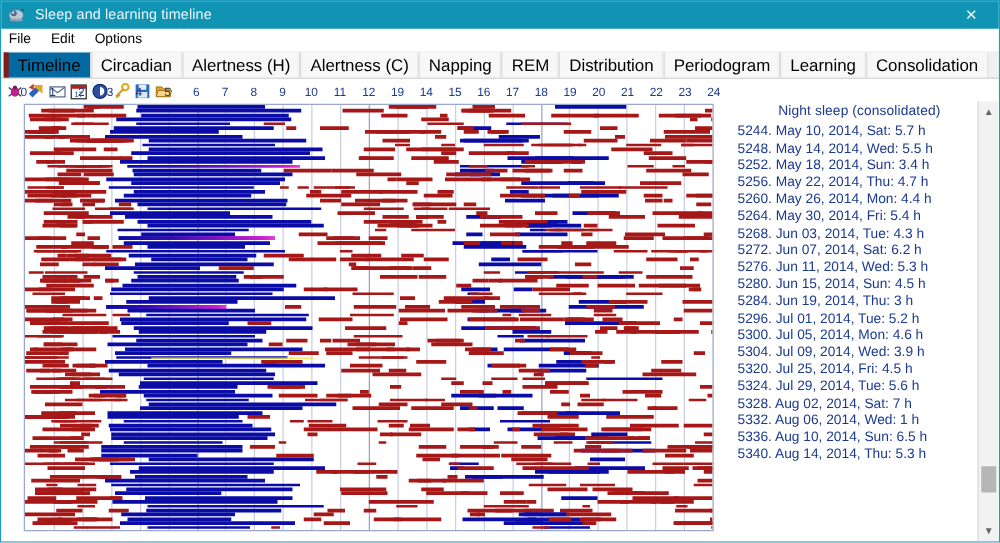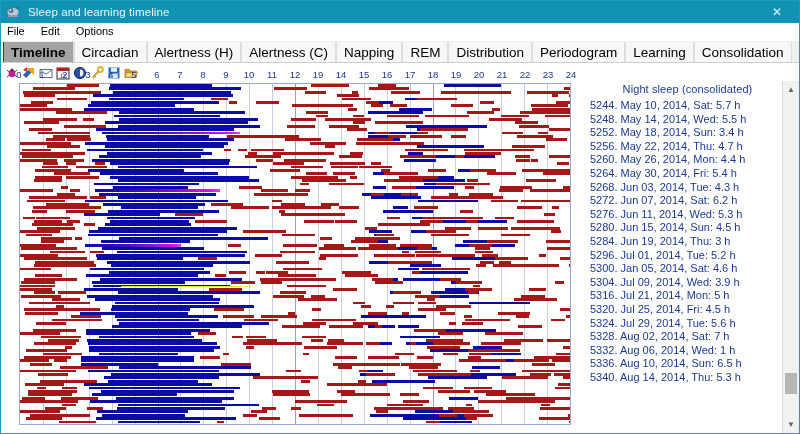--- a/index.html
+++ b/index.html
@@ -45,21 +45,21 @@
   .tabstrip{
     height:21px;background:#f0f0f0;display:flex;align-items:flex-end;
     border-bottom:1px solid #cfcfcf;padding-left:2px;position:relative;
   }
   .tab{
     height:20px;display:flex;align-items:center;padding:0 7px;
     font-size:13.5px;color:#000;background:#f7f7f7;
     border-left:1px solid #dedede;border-right:1px solid #dedede;
     white-space:nowrap;cursor:default;
   }
-  .tab.active{background:#a3a3a3;border-left:1px solid #7f1d1d;border-right:1px solid #dcdcdc;font-weight:700;}
+  .tab.active{background:#0369a1;border-left:4px solid #7f1d1d;border-right:1px solid #dcdcdc;font-weight:400;}
   .tabstrip-fill{flex:1;}
   
   .toolbar{
     height:20px;background:#ffffff;display:flex;align-items:center;
     padding-left:3px;gap:2px;
   }
   .tb-icon{
     width:15px;height:15px;display:flex;align-items:center;justify-content:center;
     cursor:default;
   }
@@ -1446,23 +1446,22 @@
           <div class="list-item">5252. May 18, 2014, Sun: 3.4 h</div>
           <div class="list-item">5256. May 22, 2014, Thu: 4.7 h</div>
           <div class="list-item">5260. May 26, 2014, Mon: 4.4 h</div>
           <div class="list-item">5264. May 30, 2014, Fri: 5.4 h</div>
           <div class="list-item">5268. Jun 03, 2014, Tue: 4.3 h</div>
           <div class="list-item">5272. Jun 07, 2014, Sat: 6.2 h</div>
           <div class="list-item">5276. Jun 11, 2014, Wed: 5.3 h</div>
           <div class="list-item">5280. Jun 15, 2014, Sun: 4.5 h</div>
           <div class="list-item">5284. Jun 19, 2014, Thu: 3 h</div>
           <div class="list-item">5296. Jul 01, 2014, Tue: 5.2 h</div>
-          <div class="list-item">5300. Jan 05, 2014, Sat: 4.6 h</div>
+          <div class="list-item">5300. Jul 05, 2014, Mon: 4.6 h</div>
           <div class="list-item">5304. Jul 09, 2014, Wed: 3.9 h</div>
-          <div class="list-item">5316. Jul 21, 2014, Mon: 5 h</div>
           <div class="list-item">5320. Jul 25, 2014, Fri: 4.5 h</div>
           <div class="list-item">5324. Jul 29, 2014, Tue: 5.6 h</div>
           <div class="list-item">5328. Aug 02, 2014, Sat: 7 h</div>
           <div class="list-item">5332. Aug 06, 2014, Wed: 1 h</div>
           <div class="list-item">5336. Aug 10, 2014, Sun: 6.5 h</div>
           <div class="list-item">5340. Aug 14, 2014, Thu: 5.3 h</div>
         </div>
       <div class="vscroll">
         <span class="vs-arrow up">▲</span>
         <span class="vs-thumb" id="vs-thumb" style="top: calc(78% + 17px); height: 6%;"></span>

